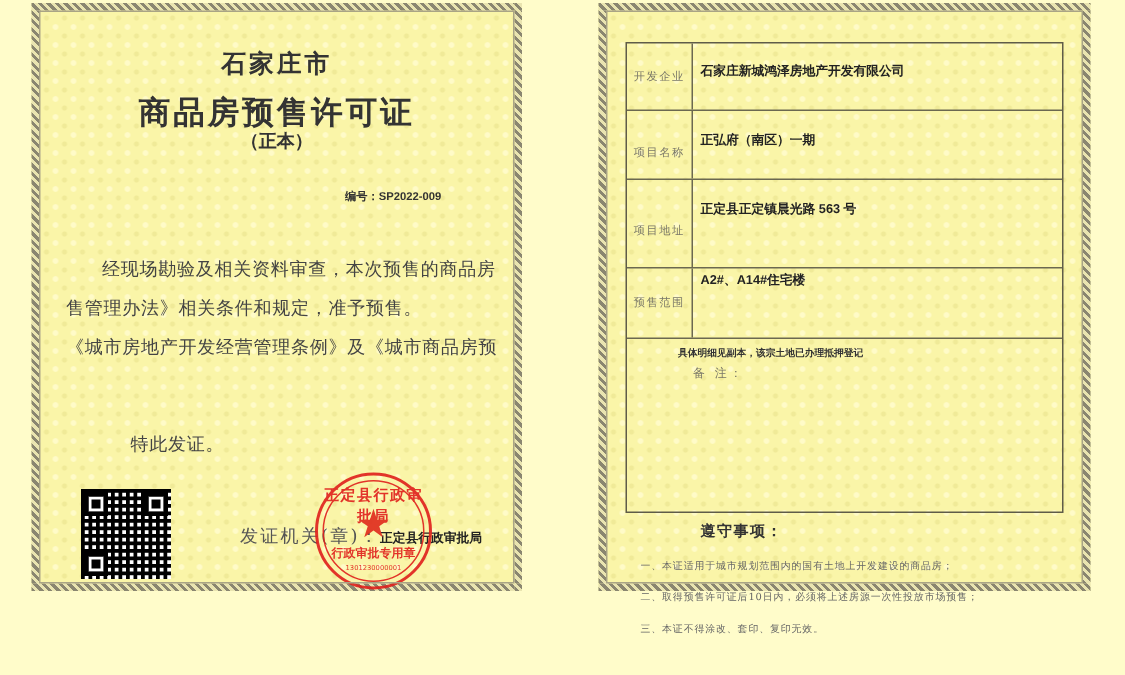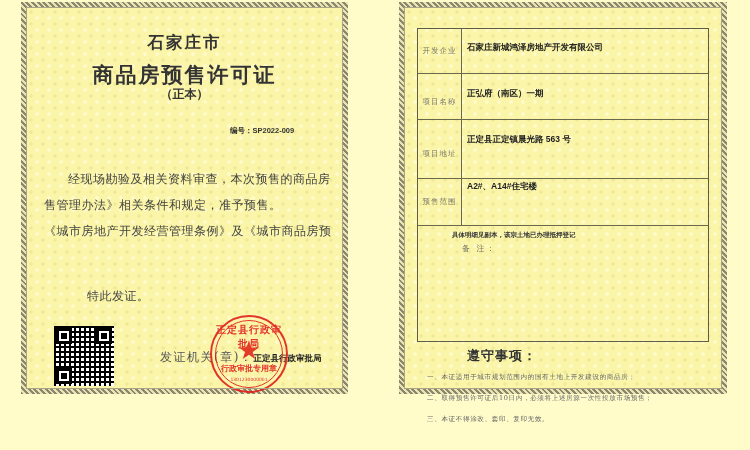--- a/index.html
+++ b/index.html
@@ -146,21 +146,21 @@
     .remark-area { position: absolute; top: 197px; left: 0; width: 100%; height: 117px; }
     .remark-note {
       position: absolute; top: 5px; left: 34px;
       font-family: "Liberation Sans", sans-serif; font-size: 6.5px; font-weight: bold; color: #333;
     }
     .remark-label {
       position: absolute; top: 17px; left: 8px; font-size: 8px; color: #7a7868; letter-spacing: 2px; margin-left: 36px;
     }
 
     .notes-title {
-      position: absolute; top: 345px; left: 28px; font-size: 13px; font-weight: bold; color: #333; letter-spacing: 1px; padding-left: 40px;
+      position: absolute; top: 345px; left: 28px; font-size: 10px; font-weight: bold; color: #333; letter-spacing: 1px; padding-left: 40px;
     }
     .notes-list { position: absolute; top: 371px; left: 28px; width: 290px; }
     .notes-list .note {
       font-size: 6.6px; color: #666; letter-spacing: 0.6px; height: 21px; white-space: nowrap;
     }
   </style>
 </head>
 <body>
 
 <div class="sheet sheet-left">

